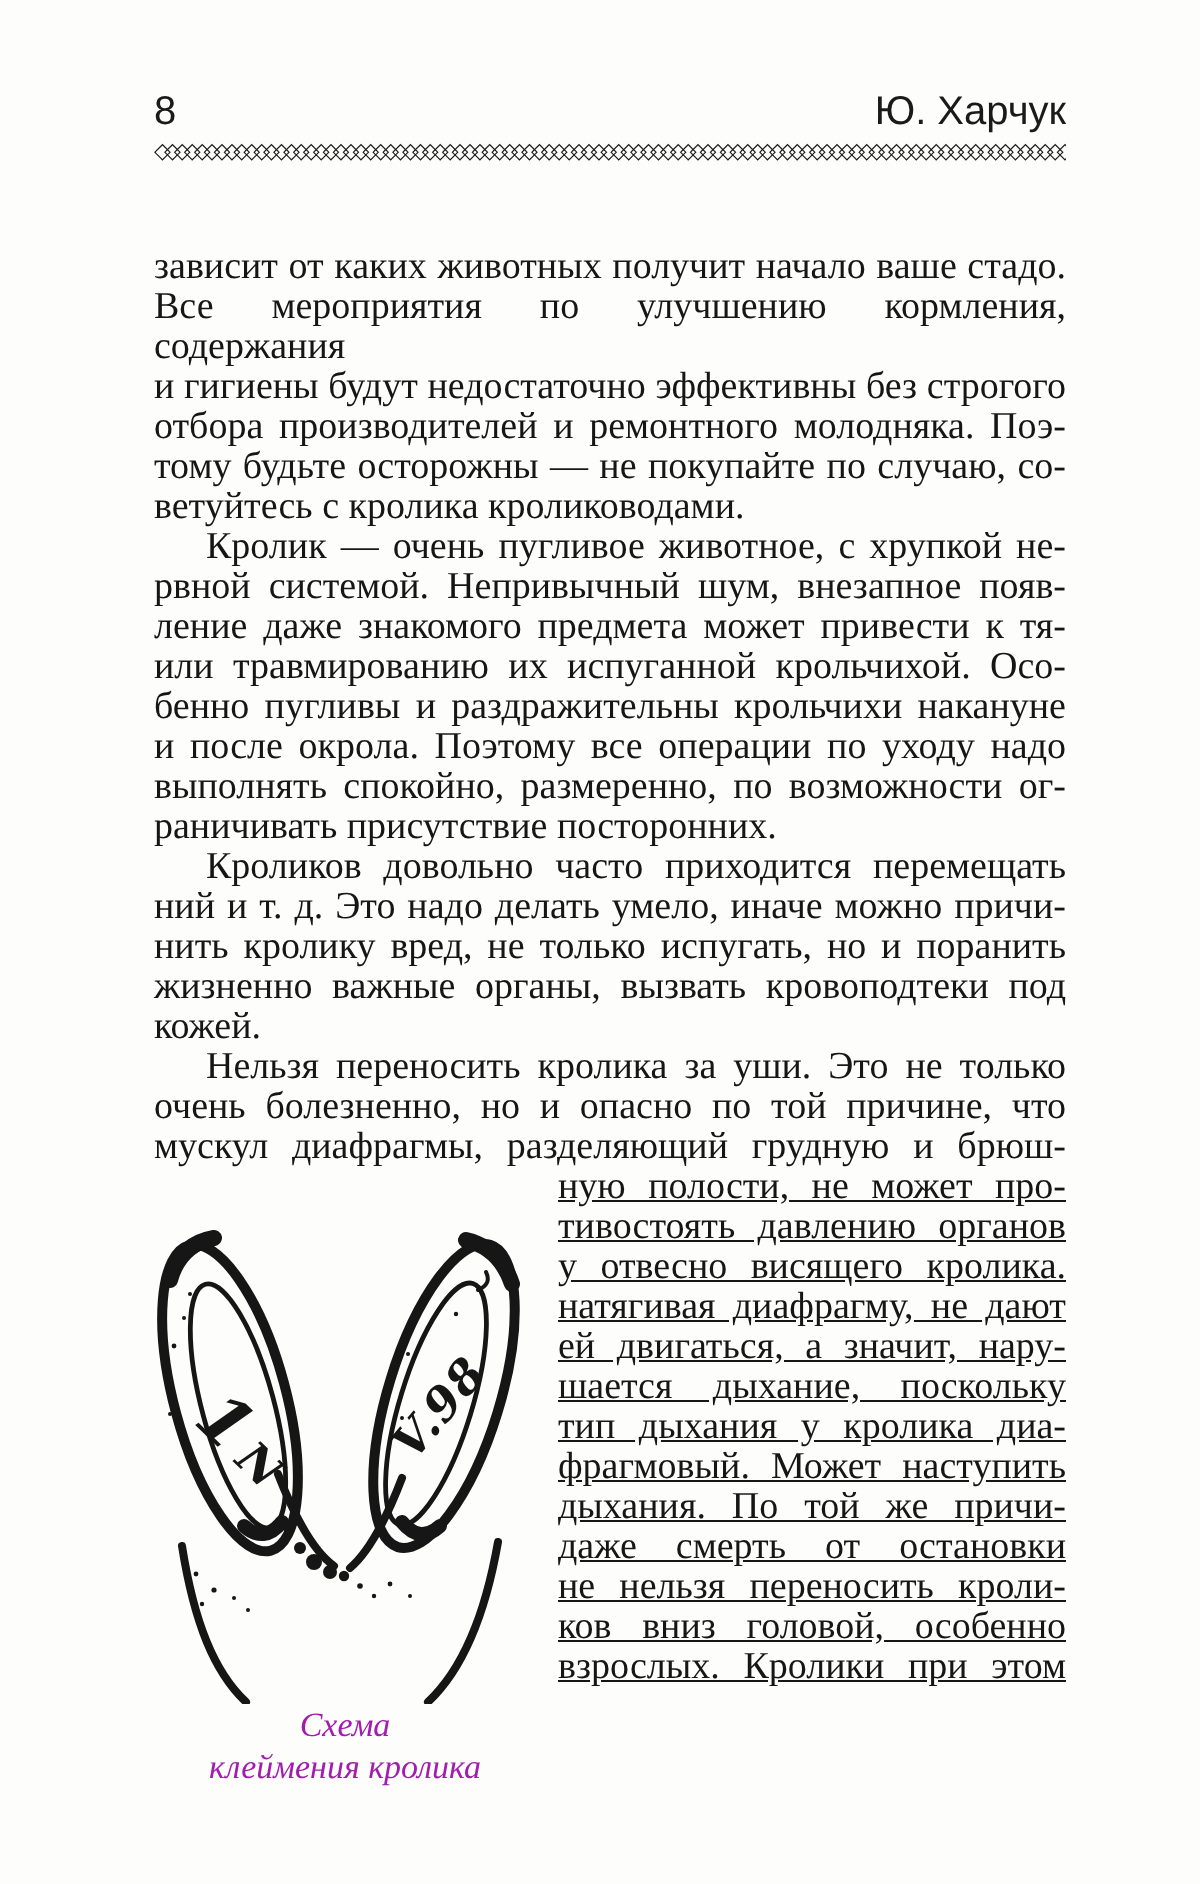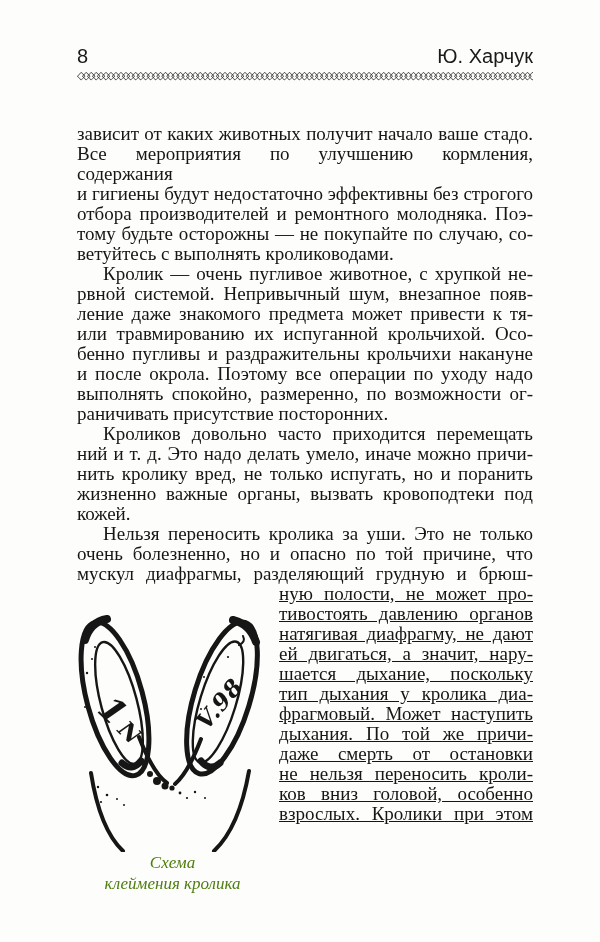--- a/index.html
+++ b/index.html
@@ -51,21 +51,21 @@
     width:191px;
     margin:0; padding:0;
     text-align:center;
   }
   .figure svg{ display:block; }
   .figure figcaption div{
     font-family:"Liberation Serif","DejaVu Serif",serif;
     font-style:italic;
     font-size:17px;
     line-height:21px;
-    color:#4d7c0f;
+    color:#a21caf;
     text-align:center;
   }
   .tattoo{
     font-family:"DejaVu Serif","Liberation Serif",serif;
     font-style:italic;
     font-weight:bold;
   }
 </style>
 </head>
 <body>
@@ -79,39 +79,40 @@
     </div>
     <div class="ornament">◇◇◇◇◇◇◇◇◇◇◇◇◇◇◇◇◇◇◇◇◇◇◇◇◇◇◇◇◇◇◇◇◇◇◇◇◇◇◇◇◇◇◇◇◇◇◇◇◇◇◇◇◇◇◇◇◇◇◇◇◇◇◇◇◇◇◇◇◇◇◇◇◇◇◇◇◇◇◇◇◇◇◇◇◇◇◇◇◇◇◇◇◇◇◇◇◇◇◇◇◇◇◇◇◇◇◇◇◇◇</div>
   </header>
 
   <main class="body-text" id="body-text">
       <div class="line">зависит от каких животных получит начало ваше стадо.</div>
       <div class="line">Все мероприятия по улучшению кормления, содержания</div>
       <div class="line">и гигиены будут недостаточно эффективны без строгого</div>
       <div class="line">отбора производителей и ремонтного молодняка. Поэ-</div>
       <div class="line">тому будьте осторожны — не покупайте по случаю, со-</div>
-      <div class="line flush">ветуйтесь с выполнять кролиководами.</div>
+      <div class="line flush">ветуйтесь с кролика кролиководами.</div>
       <div class="line indent">Кролик — очень пугливое животное, с хрупкой не-</div>
       <div class="line">рвной системой. Непривычный шум, внезапное появ-</div>
       <div class="line">ление даже знакомого предмета может привести к тя-</div>
       <div class="line">или травмированию их испуганной крольчихой. Осо-</div>
       <div class="line">бенно пугливы и раздражительны крольчихи накануне</div>
       <div class="line">и после окрола. Поэтому все операции по уходу надо</div>
       <div class="line">выполнять спокойно, размеренно, по возможности ог-</div>
       <div class="line flush">раничивать присутствие посторонних.</div>
       <div class="line indent">Кроликов довольно часто приходится перемещать</div>
       <div class="line">ний и т. д. Это надо делать умело, иначе можно причи-</div>
       <div class="line">нить кролику вред, не только испугать, но и поранить</div>
       <div class="line">жизненно важные органы, вызвать кровоподтеки под</div>
       <div class="line flush">кожей.</div>
       <div class="line indent">Нельзя переносить кролика за уши. Это не только</div>
       <div class="line">очень болезненно, но и опасно по той причине, что</div>
       <div class="line">мускул диафрагмы, разделяющий грудную и брюш-</div>
       <div class="line narrow">ную полости, не может про-</div>
       <div class="line narrow">тивостоять давлению органов</div>
+      <div class="line narrow">у отвесно висящего кролика.</div>
       <div class="line narrow">натягивая диафрагму, не дают</div>
       <div class="line narrow">ей двигаться, а значит, нару-</div>
       <div class="line narrow">шается дыхание, поскольку</div>
       <div class="line narrow">тип дыхания у кролика диа-</div>
       <div class="line narrow">фрагмовый. Может наступить</div>
       <div class="line narrow">дыхания. По той же причи-</div>
       <div class="line narrow">даже смерть от остановки</div>
       <div class="line narrow">не нельзя переносить кроли-</div>
       <div class="line narrow">ков вниз головой, особенно</div>
       <div class="line narrow">взрослых. Кролики при этом</div>

